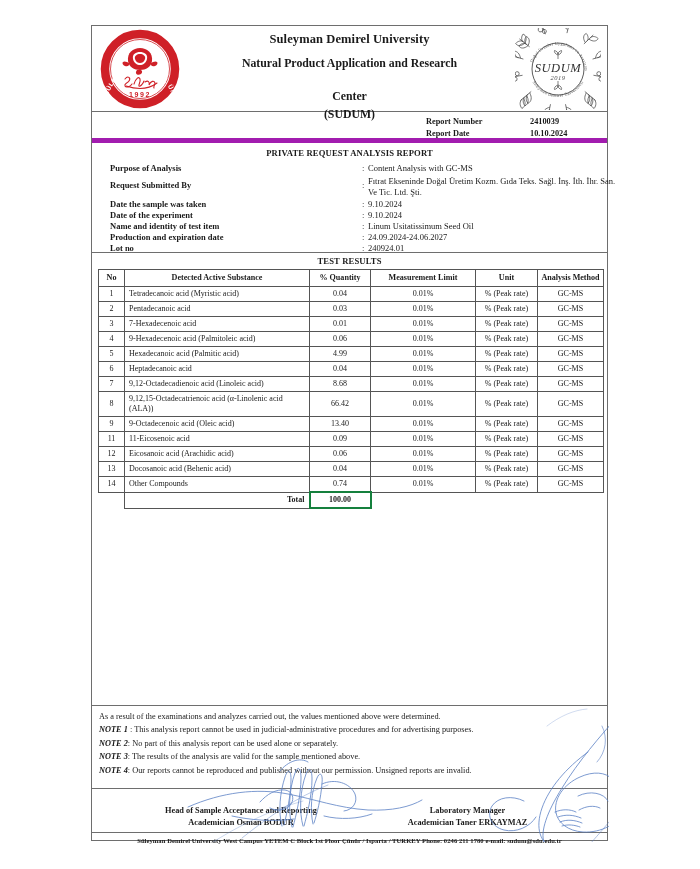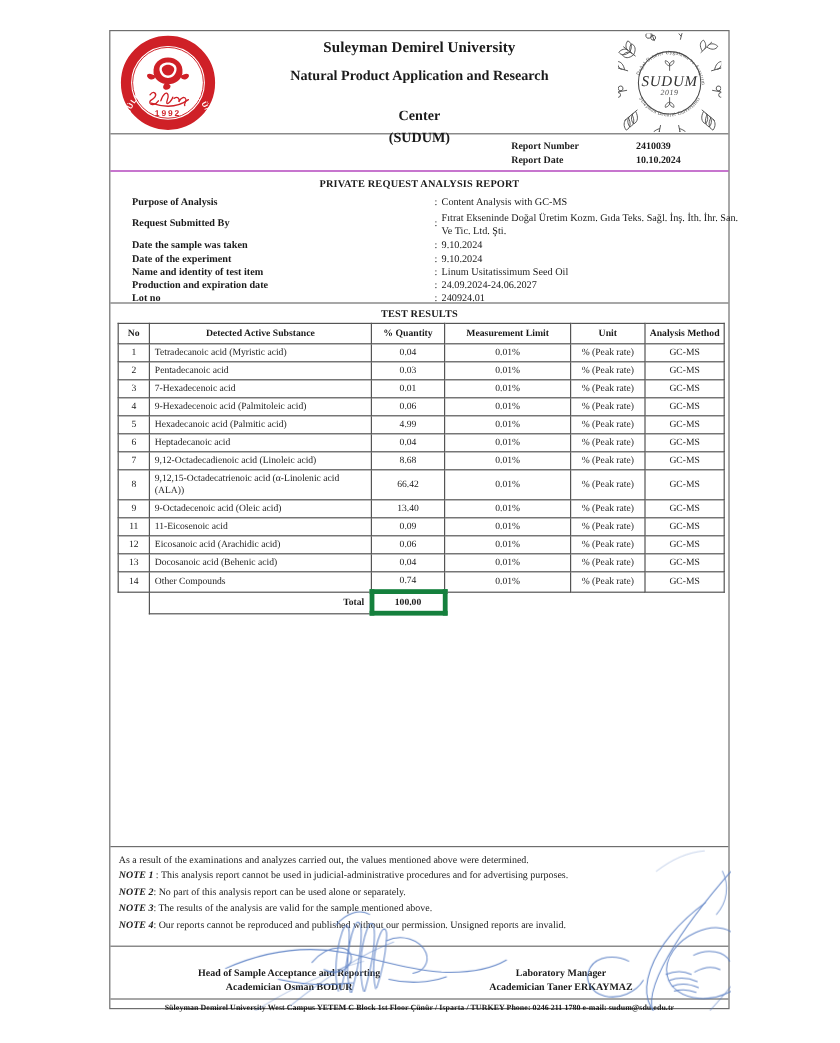--- a/index.html
+++ b/index.html
@@ -66,21 +66,21 @@
     font-size: 11.8px;
     font-weight: bold;
     line-height: 1.45;
     margin-top: 6px;
   }
 
   
   .meta-band {
     position: relative;
     height: 31px;
-    border-bottom: 1px solid #a21caf;
+    border-bottom: 5px solid #a21caf;
     box-sizing: border-box;
   }
   .meta-row {
     position: absolute;
     font-size: 8.3px;
     font-weight: bold;
     line-height: 1;
   }
   .meta-label { left: 334px; }
   .meta-value { left: 438px; font-weight: bold; }
@@ -175,21 +175,21 @@
     padding: 0;
     height: 14px;
   }
   tr.total-row td.tot-label {
     border: 1px solid #555;
     text-align: right;
     font-weight: bold;
     padding-right: 4px;
   }
   tr.total-row td.tot-value {
-    border: 4px solid #15803d;
+    border: 2px solid #15803d;
     text-align: center;
     font-weight: bold;
   }
 
   
   .notes-band {
     position: absolute;
     left: 0;
     right: 0;
     top: 679px;

